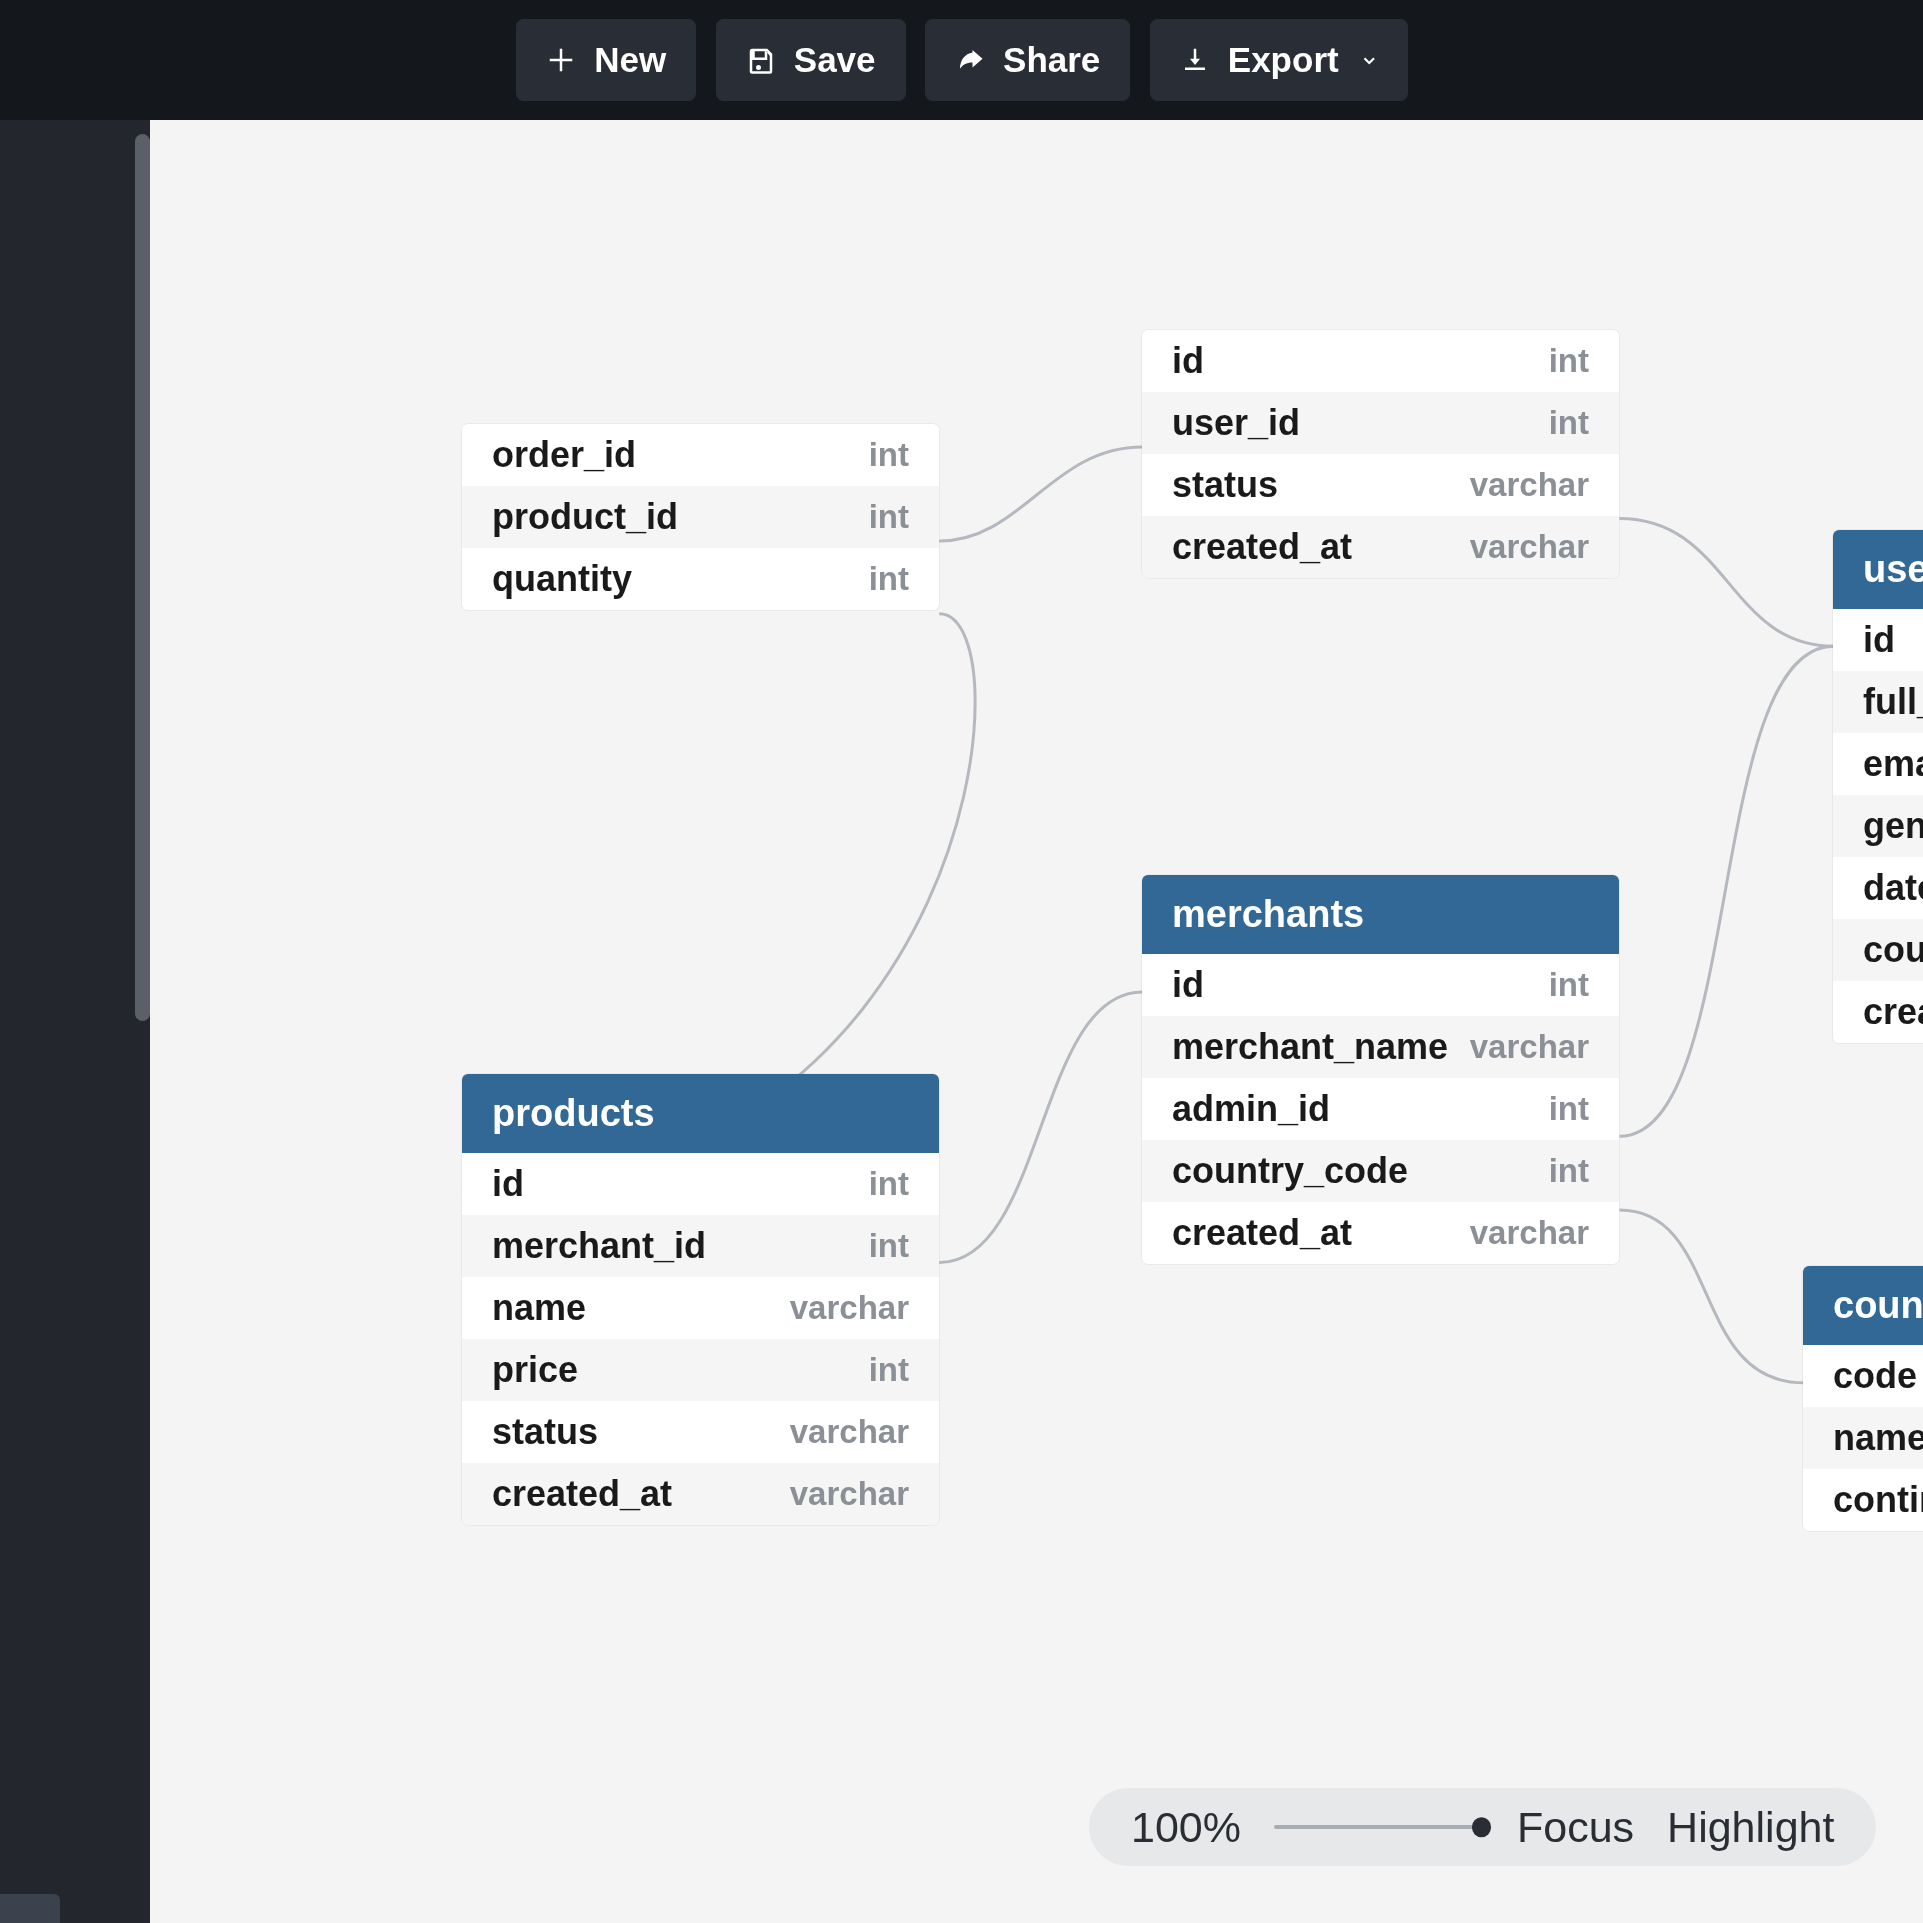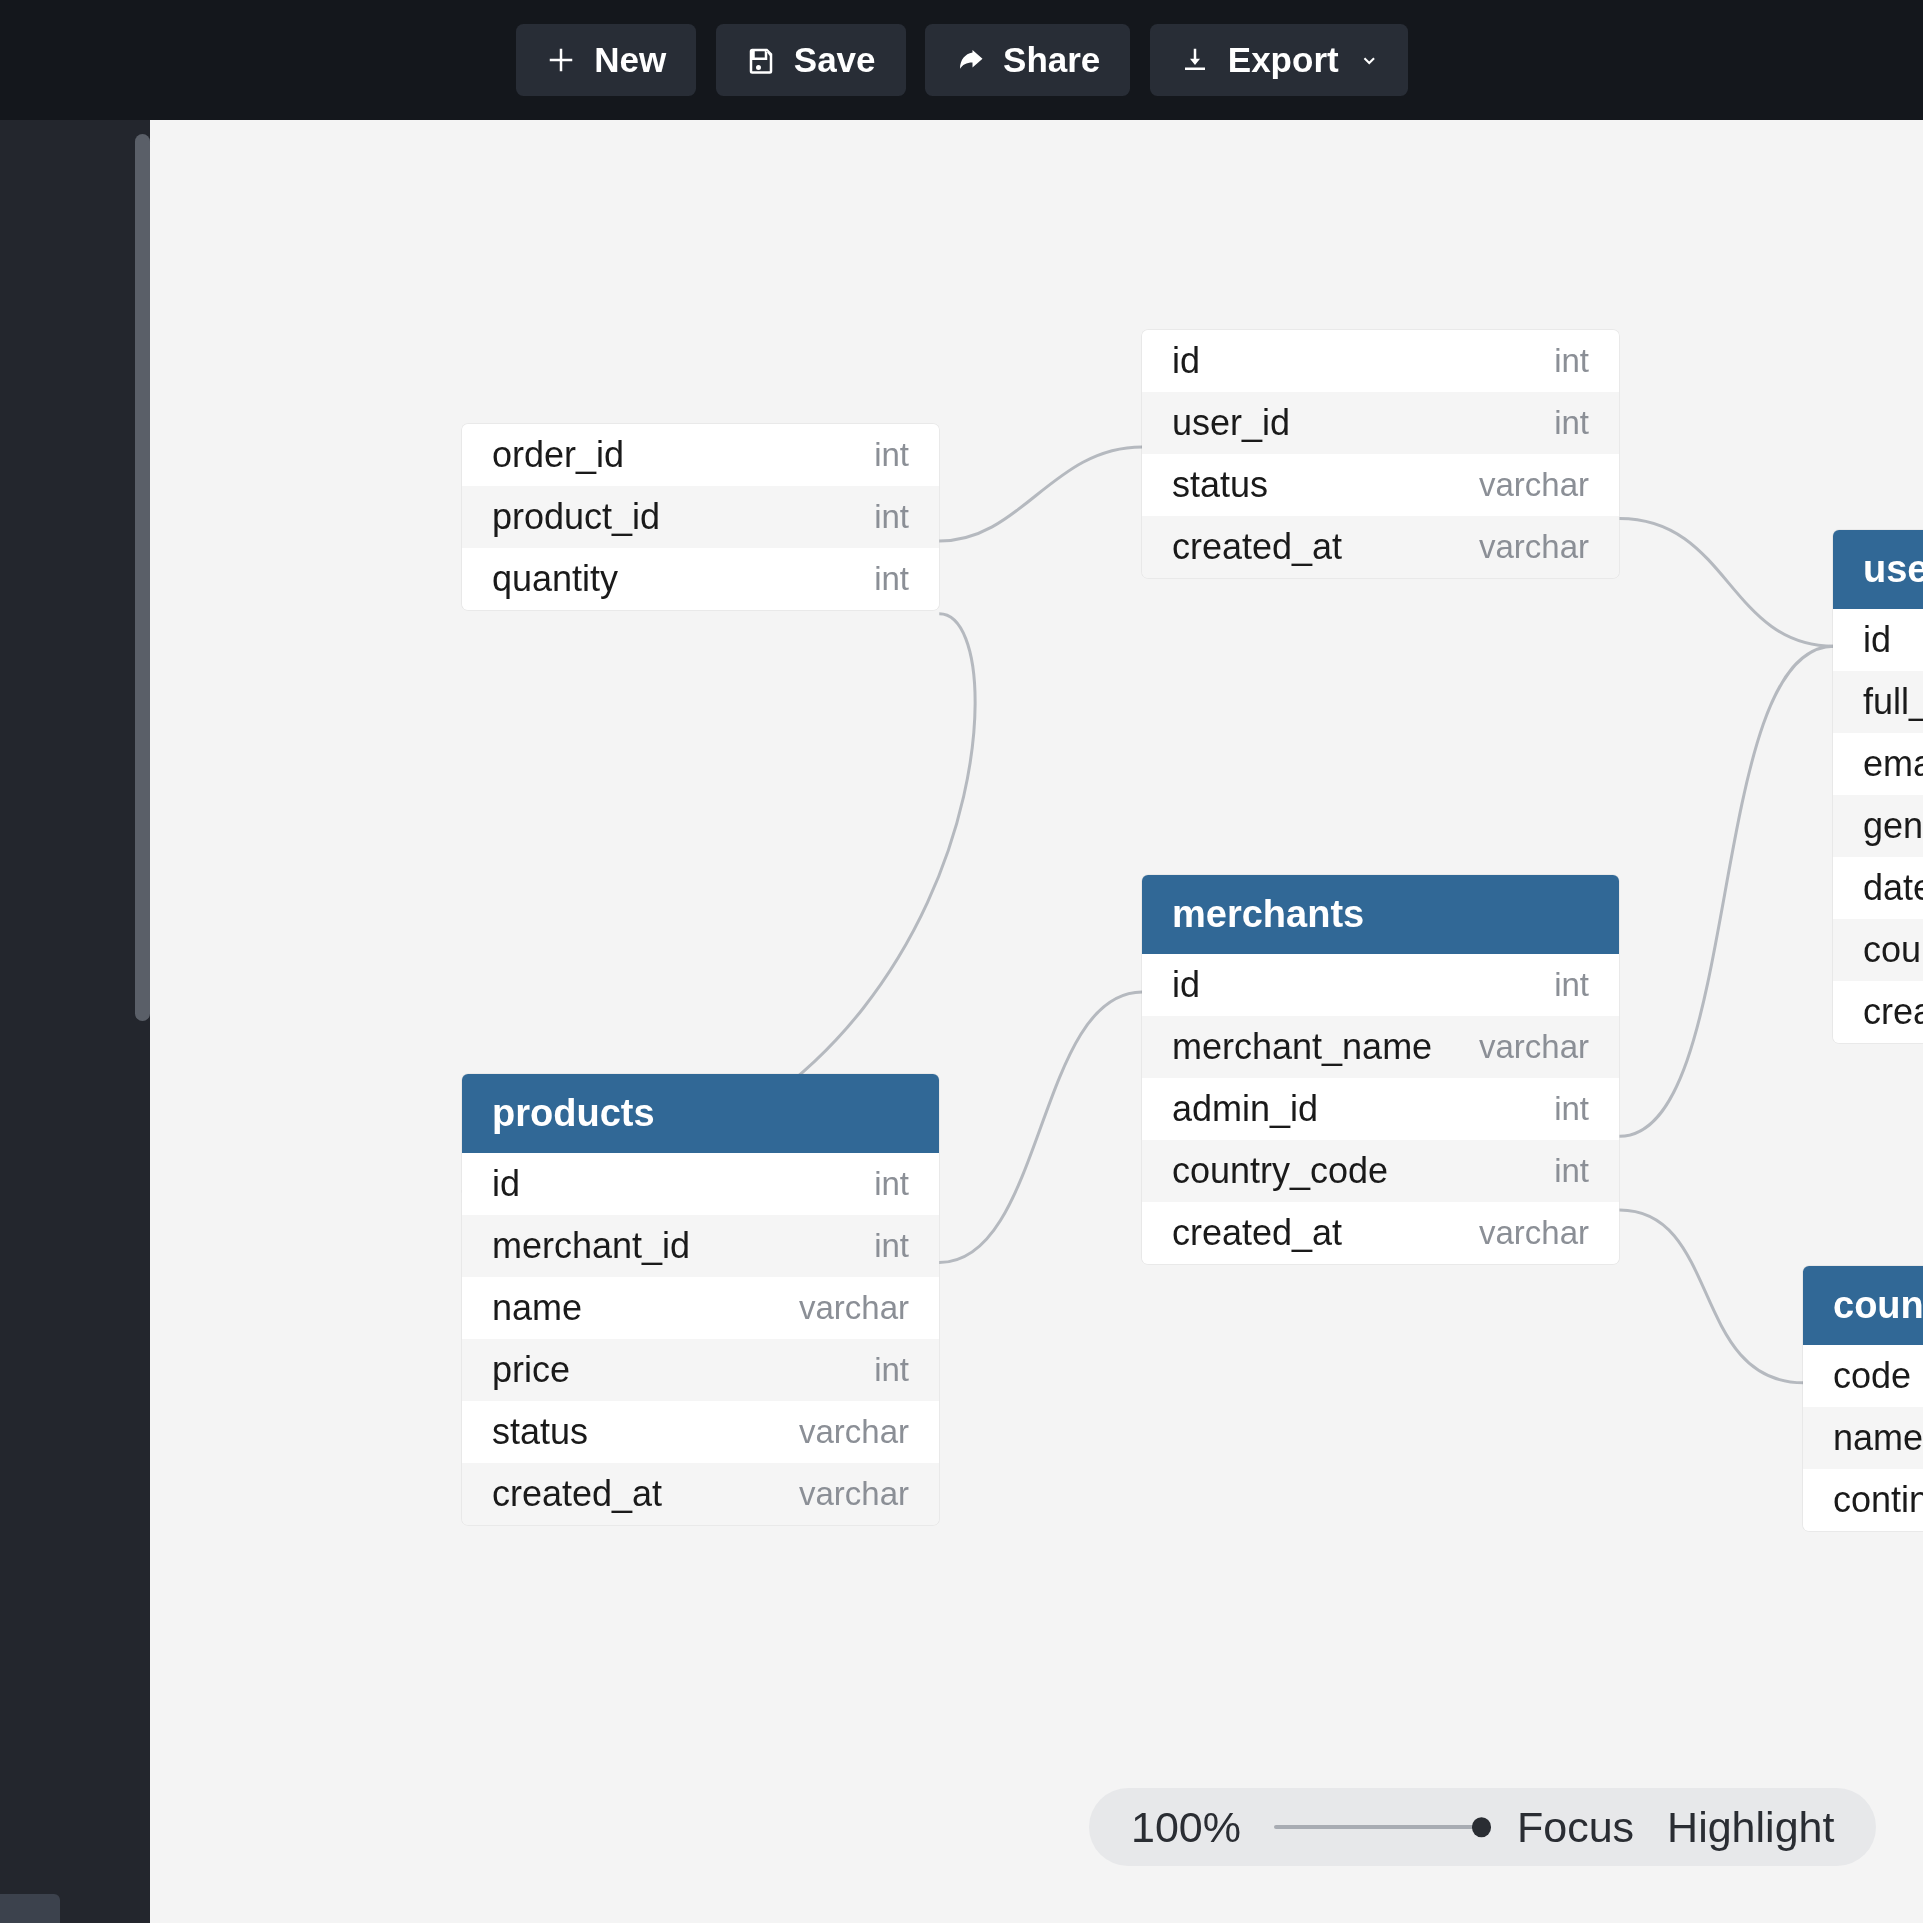--- a/index.html
+++ b/index.html
@@ -8,21 +8,21 @@
 
   
   .toolbar {
     position: absolute; top: 0; left: 0; right: 0; height: 120px;
     background: #14171c;
     display: flex; align-items: center; justify-content: center;
     gap: 19.5px;
   }
   .toolbar-btn {
     background: #282d36; color: #fff; border: none; border-radius: 7.5px;
-    height: 72px; padding: 0 30px;
+    height: 82px; padding: 0 30px;
     display: flex; align-items: center; gap: 18px;
     font-size: 35px; font-weight: 600; cursor: pointer;
   }
   .toolbar-btn svg { fill: #fff; width: 30px; height: 30px; }
   .toolbar-btn .chev { width: 16.5px; height: 16.5px; fill: none; stroke: #fff; stroke-width: 3; margin-left: 4.5px; }
 
   
   .left-sliver {
     position: absolute; top: 120px; left: 0; width: 150px; bottom: 0;
     background: #23262d;
@@ -52,21 +52,21 @@
     border-radius: 6px; overflow: hidden;
     box-shadow: 0 0 0 0.8px rgba(0,0,0,0.06);
     cursor: grab;
   }
   .table-header {
     background: #316896; color: #fff; font-weight: 700;
     font-size: 38px; padding: 18px 30px;
   }
   .row {
     display: flex; justify-content: space-between; align-items: center;
-    padding: 10px 30px; font-size: 36px;
+    padding: 10px 30px; font-size: 36px; font-weight: bold;
   }
   .row:nth-child(odd) { background: #ffffff; }
   .row:nth-child(even) { background: #f5f5f5; }
   .row .col-name { color: #1a1a1a; }
   .row .col-type { color: #8b8f96; font-size: 33px; }
 
   
   .table.partial { width: 316px; }
   .table.partial-countries { width: 331px; }
 

